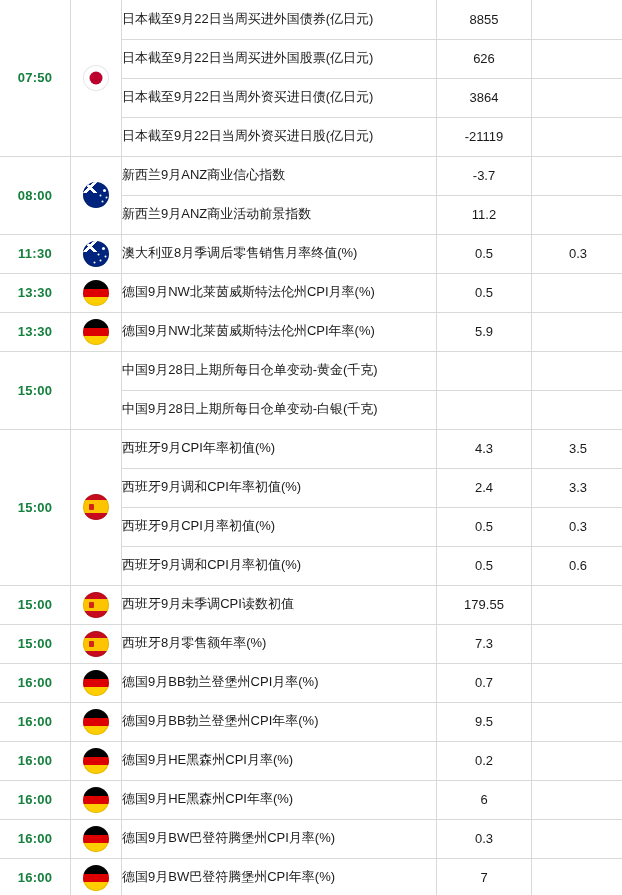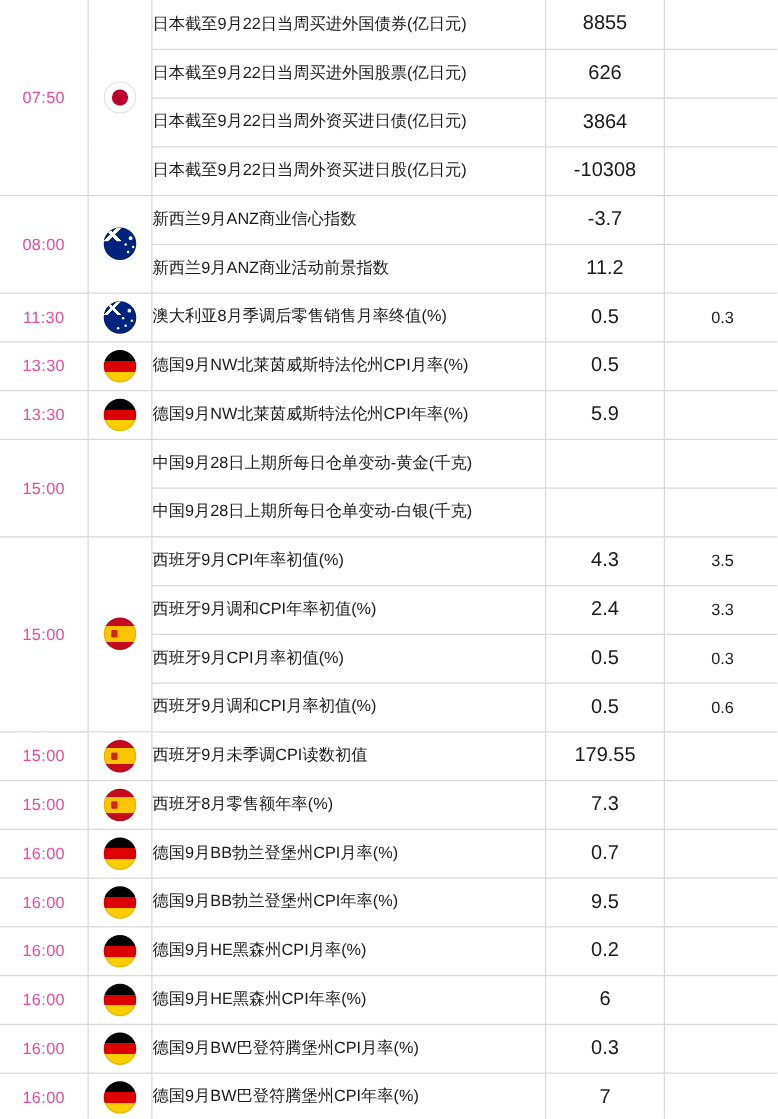--- a/index.html
+++ b/index.html
@@ -28,40 +28,40 @@
   table.cal-table td {
     border-bottom: 1px solid #d9d9d9;
     border-right: 1px solid #d9d9d9;
     padding: 0;
     vertical-align: middle;
   }
   td.col-time {
     width: 70px;
     text-align: center;
     font-size: 13px;
-    font-weight: normal;
-    color: #ec4899;
+    font-weight: bold;
+    color: #15803d;
     letter-spacing: 0.3px;
   }
   td.col-flag {
     width: 50px;
     text-align: center;
   }
   td.col-event {
     width: 314px;
     text-align: left;
     padding: 0 8px 0 14px;
     font-size: 13px;
     color: #1a1a1a;
     line-height: 1.45;
   }
   td.col-v1 {
     width: 94px;
     text-align: center;
-    font-size: 16px;
+    font-size: 13px;
     color: #1a1a1a;
   }
   td.col-v2 {
     width: 92px;
     border-right: none;
     text-align: center;
     font-size: 13px;
     color: #1a1a1a;
   }
   tr.row { height: 39px; }
@@ -162,21 +162,21 @@
           <td class="col-v1">626</td>
           <td class="col-v2"></td>
         </tr>
         <tr class="row">
           <td class="col-event">日本截至9月22日当周外资买进日债(亿日元)</td>
           <td class="col-v1">3864</td>
           <td class="col-v2"></td>
         </tr>
         <tr class="row">
           <td class="col-event">日本截至9月22日当周外资买进日股(亿日元)</td>
-          <td class="col-v1">-10308</td>
+          <td class="col-v1">-21119</td>
           <td class="col-v2"></td>
         </tr>
         <tr class="row">
           <td class="col-time" rowspan="2">08:00</td>
           <td class="col-flag" rowspan="2"><span class="flag flag-nz"></span></td>
           <td class="col-event">新西兰9月ANZ商业信心指数</td>
           <td class="col-v1">-3.7</td>
           <td class="col-v2"></td>
         </tr>
         <tr class="row">

